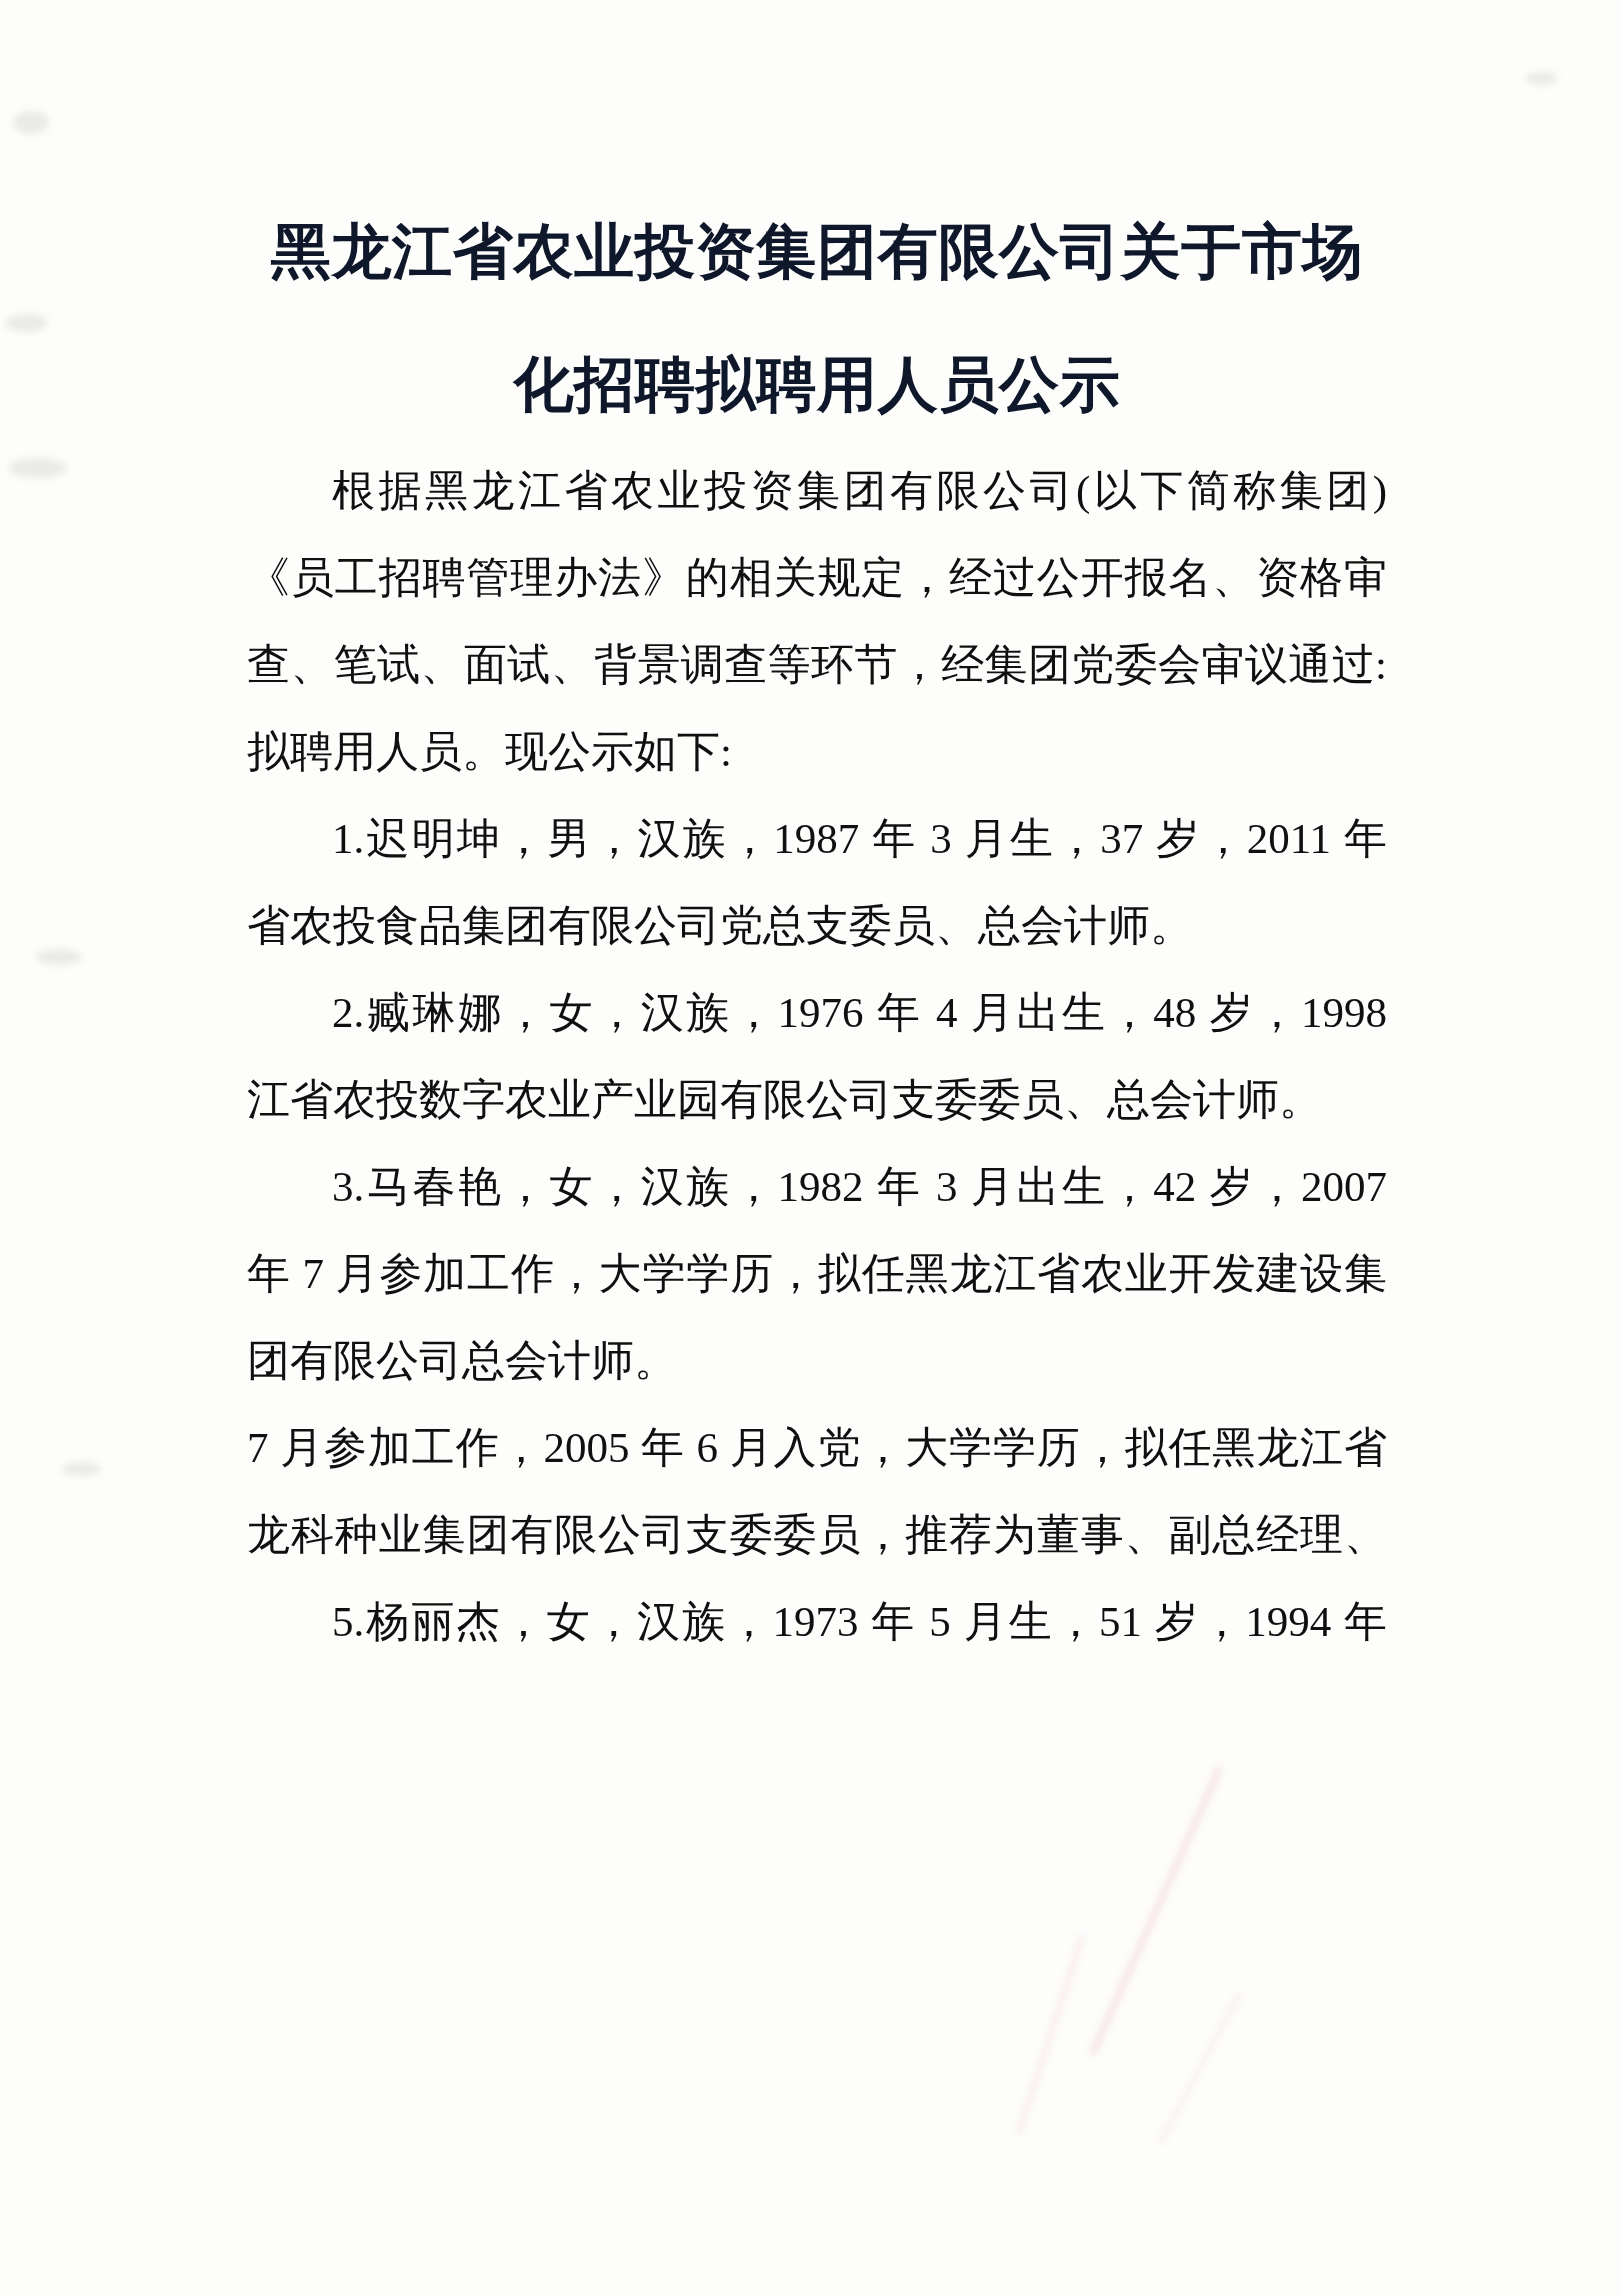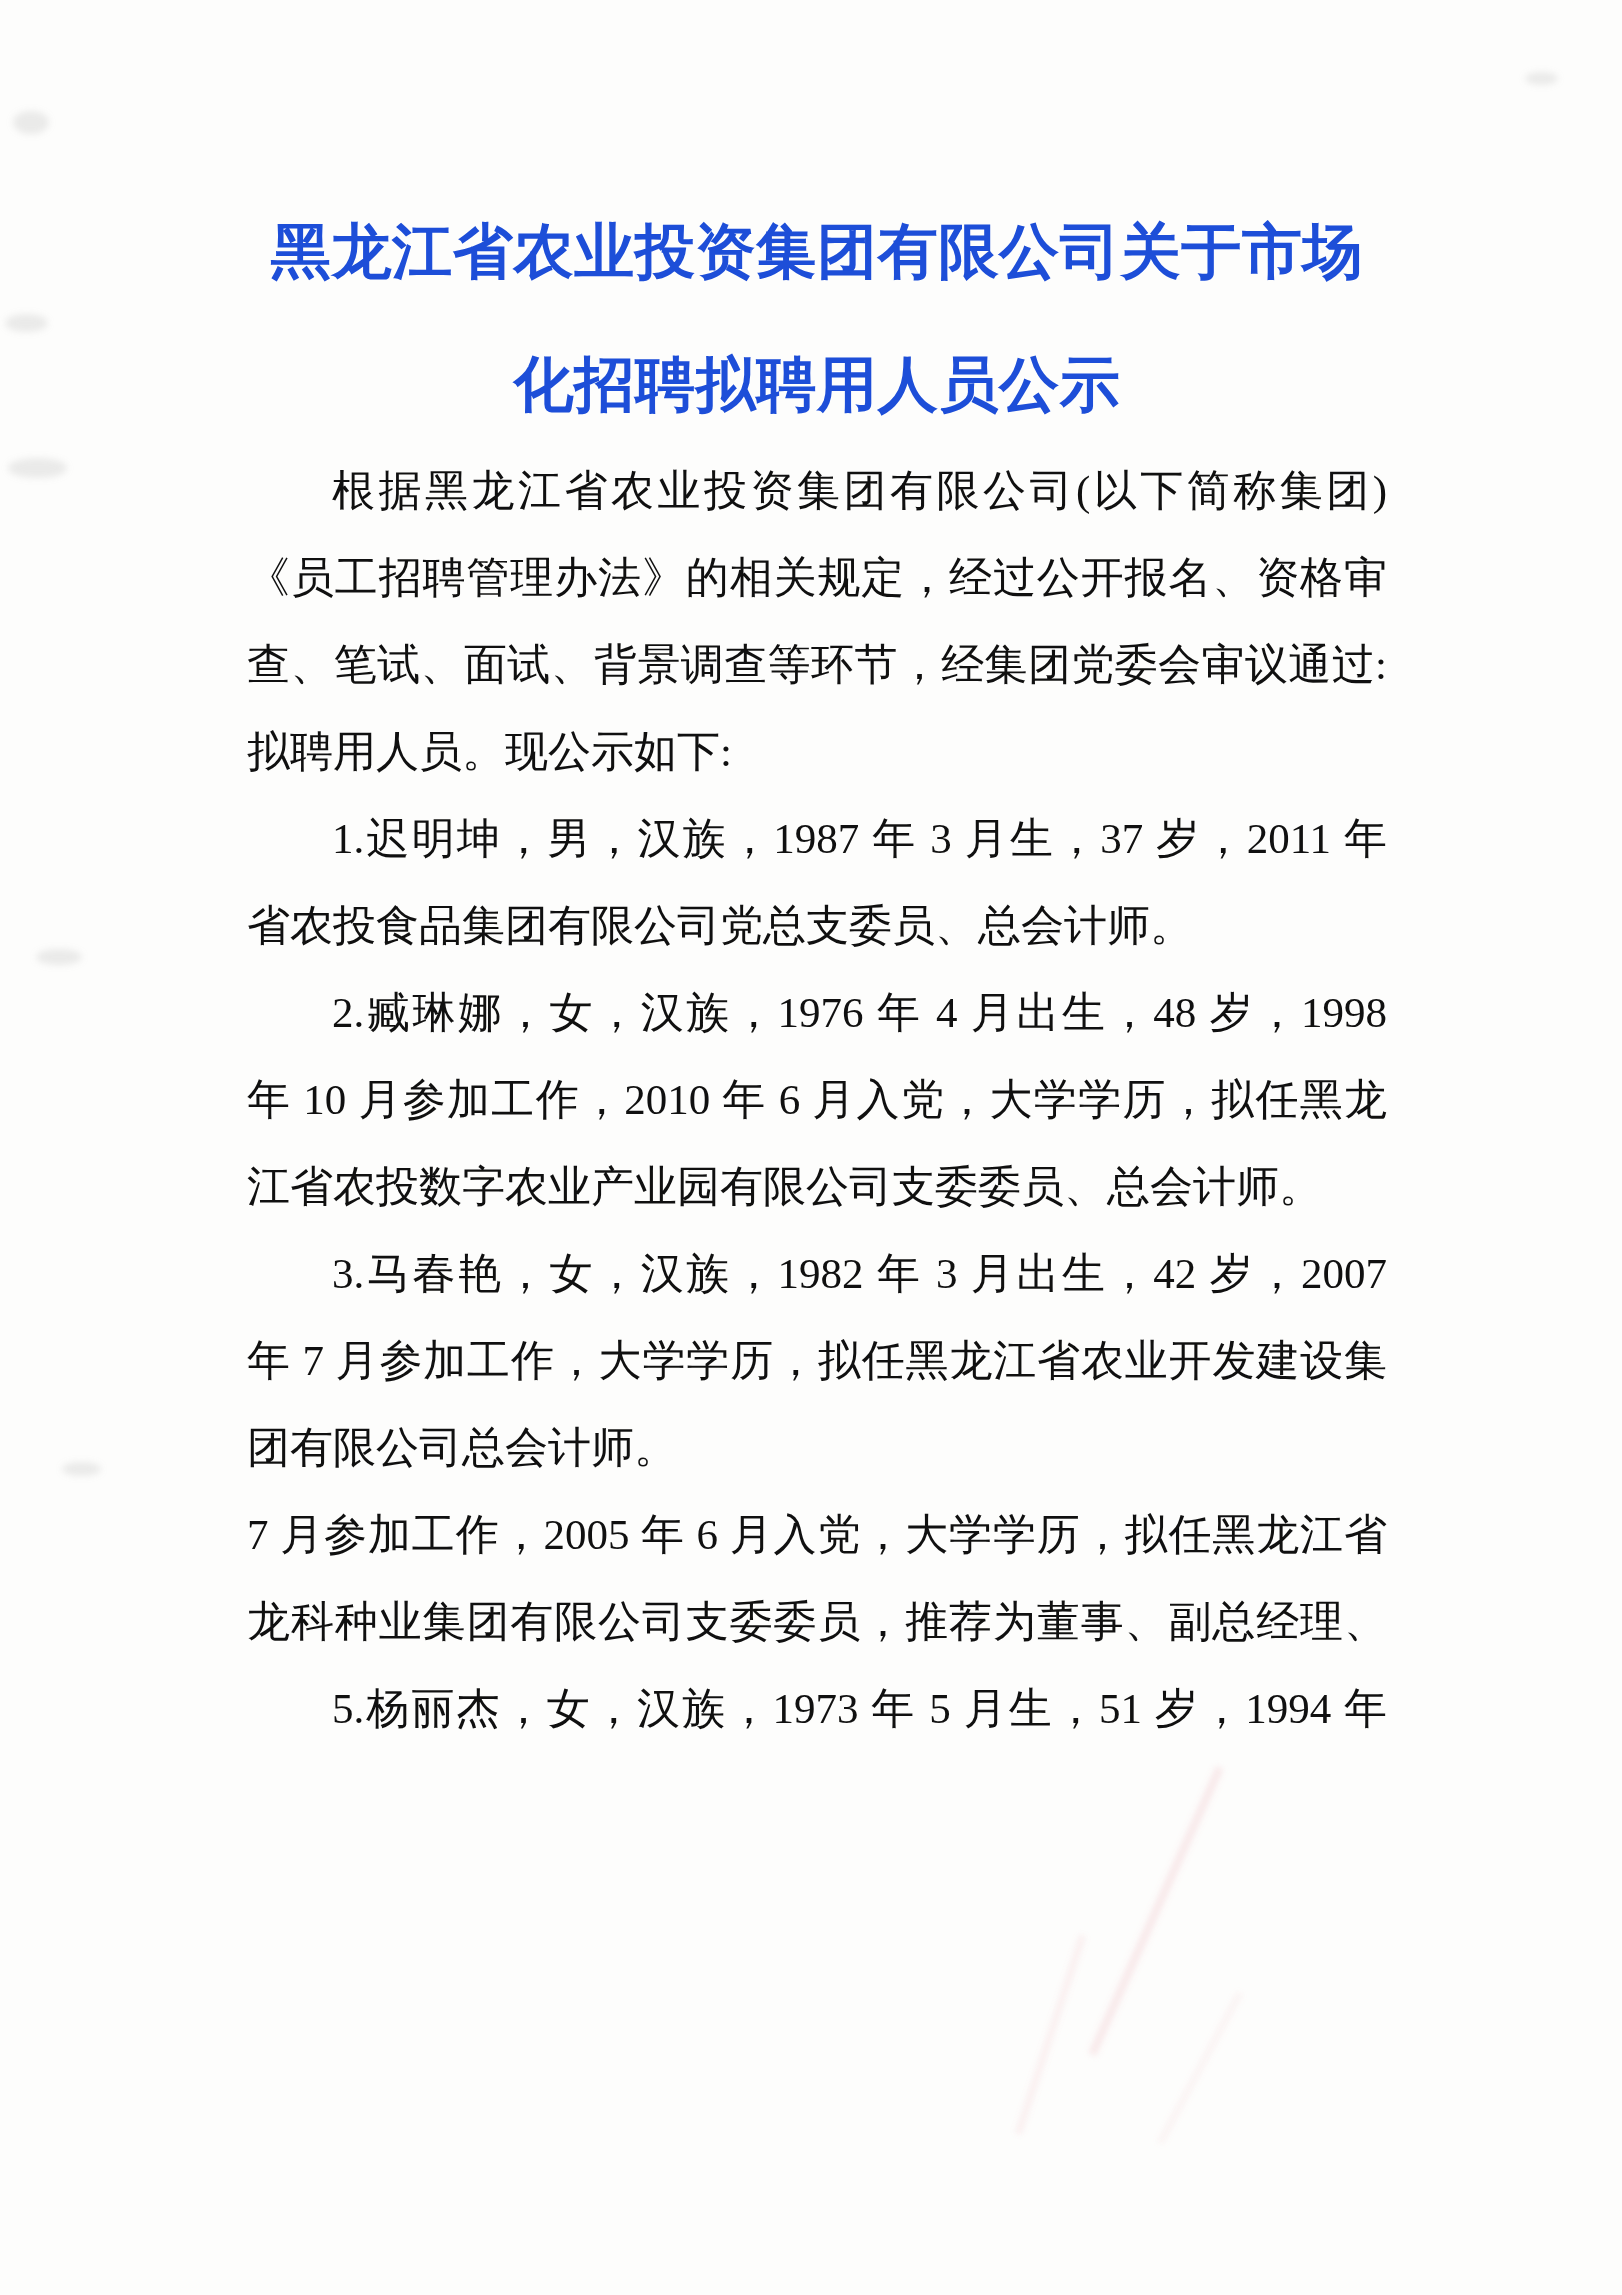--- a/index.html
+++ b/index.html
@@ -23,21 +23,21 @@
     width: 1140px;
   }
   .title-block {
     margin-top: 186px;
   }
   .title-line {
     font-size: 60px;
     font-weight: bold;
     line-height: 133px;
     text-align: center;
-    color: #1d4ed8;
+    color: #0f172a;
     white-space: nowrap;
     letter-spacing: 0.7px;
   }
   .body-block {
     margin-top: -4.6px;
   }
   .line {
     font-size: 43px;
     line-height: 87px;
     height: 87px;
@@ -80,21 +80,20 @@
     </div>
 
     <div class="body-block">
       <div class="line indent">根据黑龙江省农业投资集团有限公司(以下简称集团)</div>
       <div class="line">《员工招聘管理办法》的相关规定，经过公开报名、资格审</div>
       <div class="line">查、笔试、面试、背景调查等环节，经集团党委会审议通过:</div>
       <div class="line last">拟聘用人员。现公示如下:</div>
       <div class="line indent">1.迟明坤，男，汉族，1987 年 3 月生，37 岁，2011 年</div>
       <div class="line last">省农投食品集团有限公司党总支委员、总会计师。</div>
       <div class="line indent">2.臧琳娜，女，汉族，1976 年 4 月出生，48 岁，1998</div>
-      <div class="line">年 10 月参加工作，2010 年 6 月入党，大学学历，拟任黑龙</div>
       <div class="line last">江省农投数字农业产业园有限公司支委委员、总会计师。</div>
       <div class="line indent">3.马春艳，女，汉族，1982 年 3 月出生，42 岁，2007</div>
       <div class="line">年 7 月参加工作，大学学历，拟任黑龙江省农业开发建设集</div>
       <div class="line last">团有限公司总会计师。</div>
       <div class="line">7 月参加工作，2005 年 6 月入党，大学学历，拟任黑龙江省</div>
       <div class="line">龙科种业集团有限公司支委委员，推荐为董事、副总经理、</div>
       <div class="line indent">5.杨丽杰，女，汉族，1973 年 5 月生，51 岁，1994 年</div>
     </div>
 
   </div>

